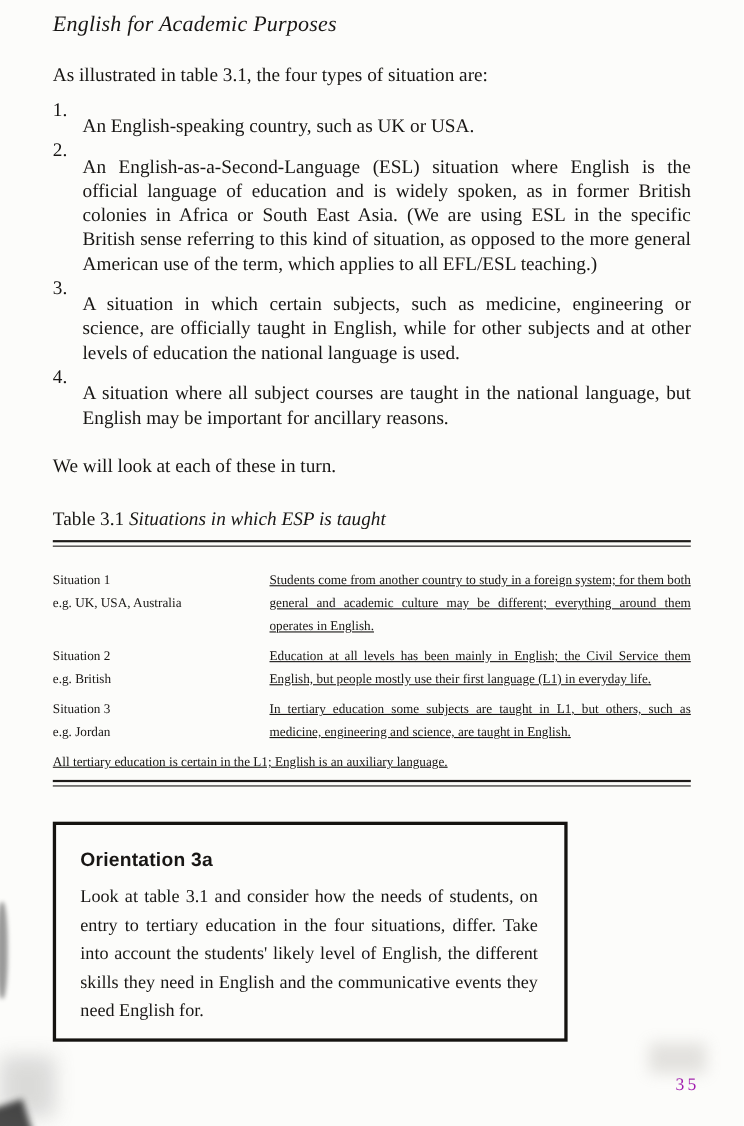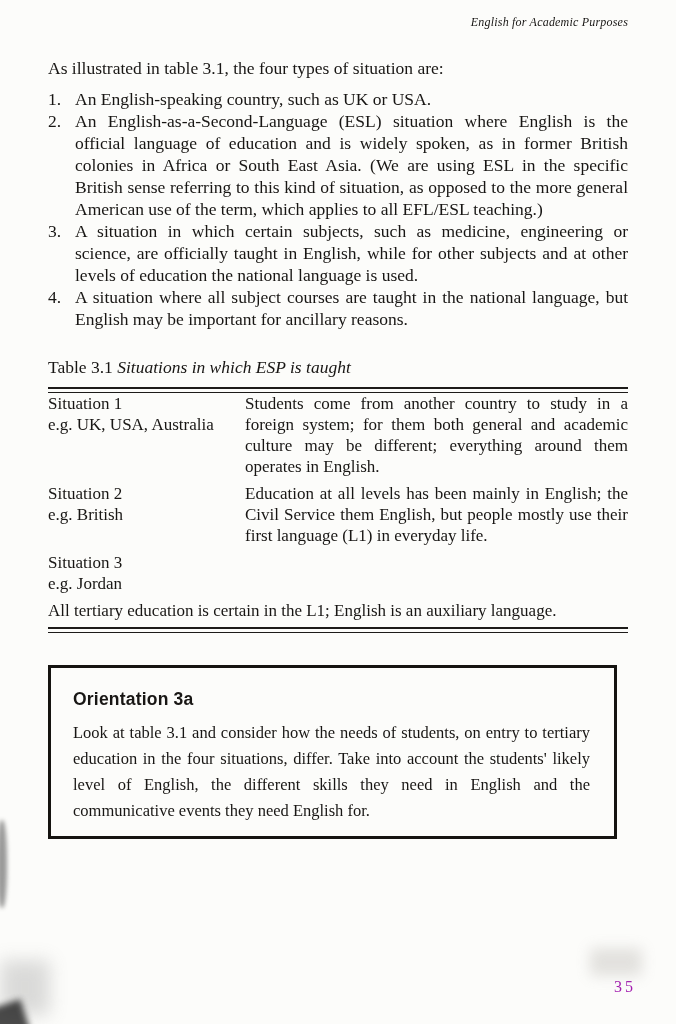--- a/index.html
+++ b/index.html
@@ -10,71 +10,70 @@
     background: #fcfcfa;
     box-sizing: border-box;
     overflow: hidden;
     font-family: "Liberation Serif", "DejaVu Serif", serif;
     color: #181614;
   }
   .content {
     padding: 10px 48px 0 48px;
   }
   .running-header {
-    text-align: right;
     font-style: italic;
-    font-size: 12px;
+    font-size: 20px;
     line-height: 24px;
     letter-spacing: 0.2px;
   }
   .intro {
     margin: 23px 0 0 0;
     font-size: 17.5px;
     line-height: 22px;
   }
   .numlist {
     margin: 9px 0 0 0;
     padding: 0;
     list-style: none;
     font-size: 17.5px;
     line-height: 22px;
   }
   .numlist li { display: flex; }
   .numlist .num { flex: none; width: 27px; }
-  .numlist .litext { flex: 1; text-align: justify; }
+  .numlist .litext { flex: 1; text-align: justify; margin-top: 15px; }
   .after-list {
     margin: 22px 0 0 0;
     font-size: 17.5px;
     line-height: 22px;
   }
   .table-caption {
     margin: 26px 0 0 0;
     font-size: 17.5px;
     line-height: 22px;
   }
   .cap-title { font-style: italic; }
   .double-rule {
     height: 3px;
     border-top: 2.5px solid #1d1b19;
     border-bottom: 1.5px solid #1d1b19;
   }
   .rule-top { margin-top: 9px; }
   .rule-bottom { margin-top: 3px; }
   .esp-table {
-    margin-top: 0;
-    font-size: 17px;
+    margin-top: 20px;
+    font-size: 12px;
     line-height: 21px;
   }
   .trow { display: flex; margin-bottom: 6px; }
   .tcol1 { flex: none; width: 197px; }
-  .tcol2 { flex: 1; text-align: justify; }
+  .tcol2 { flex: 1; text-align: justify; text-decoration: underline; }
   .eg-label { font-weight: normal; }
   .orientation-box {
     margin-top: 32px;
-    width: 569px;
+    width: 468px;
     box-sizing: border-box;
     border: 3px solid #151310;
     padding: 21px 24px 12px 22px;
     background: #fcfcfa;
   }
   .obox-heading {
     font-family: "Liberation Sans", "DejaVu Sans", sans-serif;
     font-weight: bold;
     font-size: 17.5px;
     line-height: 21px;
@@ -160,20 +159,21 @@
       <li>
         <span class="num">3.</span>
         <span class="litext">A situation in which certain subjects, such as medicine, engineering or science, are officially taught in English, while for other subjects and at other levels of education the national language is used.</span>
       </li>
       <li>
         <span class="num">4.</span>
         <span class="litext">A situation where all subject courses are taught in the national language, but English may be important for ancillary reasons.</span>
       </li>
     </ol>
 
+    <p class="after-list">We will look at each of these in turn.</p>
 
     <p class="table-caption">
       <span class="cap-label">Table 3.1</span>
       <span class="cap-title">Situations in which ESP is taught</span>
     </p>
 
     <div class="double-rule rule-top"></div>
 
     <div class="esp-table">
 
@@ -200,20 +200,21 @@
       </div>
 
       <div class="trow">
         <div class="tcol1">
           <div>Situation 3</div>
           <div>
             <span class="eg-label">e.g.</span>
             <span>Jordan</span>
           </div>
         </div>
+        <div class="tcol2">In tertiary education some subjects are taught in L1, but others, such as medicine, engineering and science, are taught in English.</div>
       </div>
 
       <div class="trow">
         <div class="tcol2">All tertiary education is certain in the L1; English is an auxiliary language.</div>
       </div>
 
     </div>
 
     <div class="double-rule rule-bottom"></div>
 

